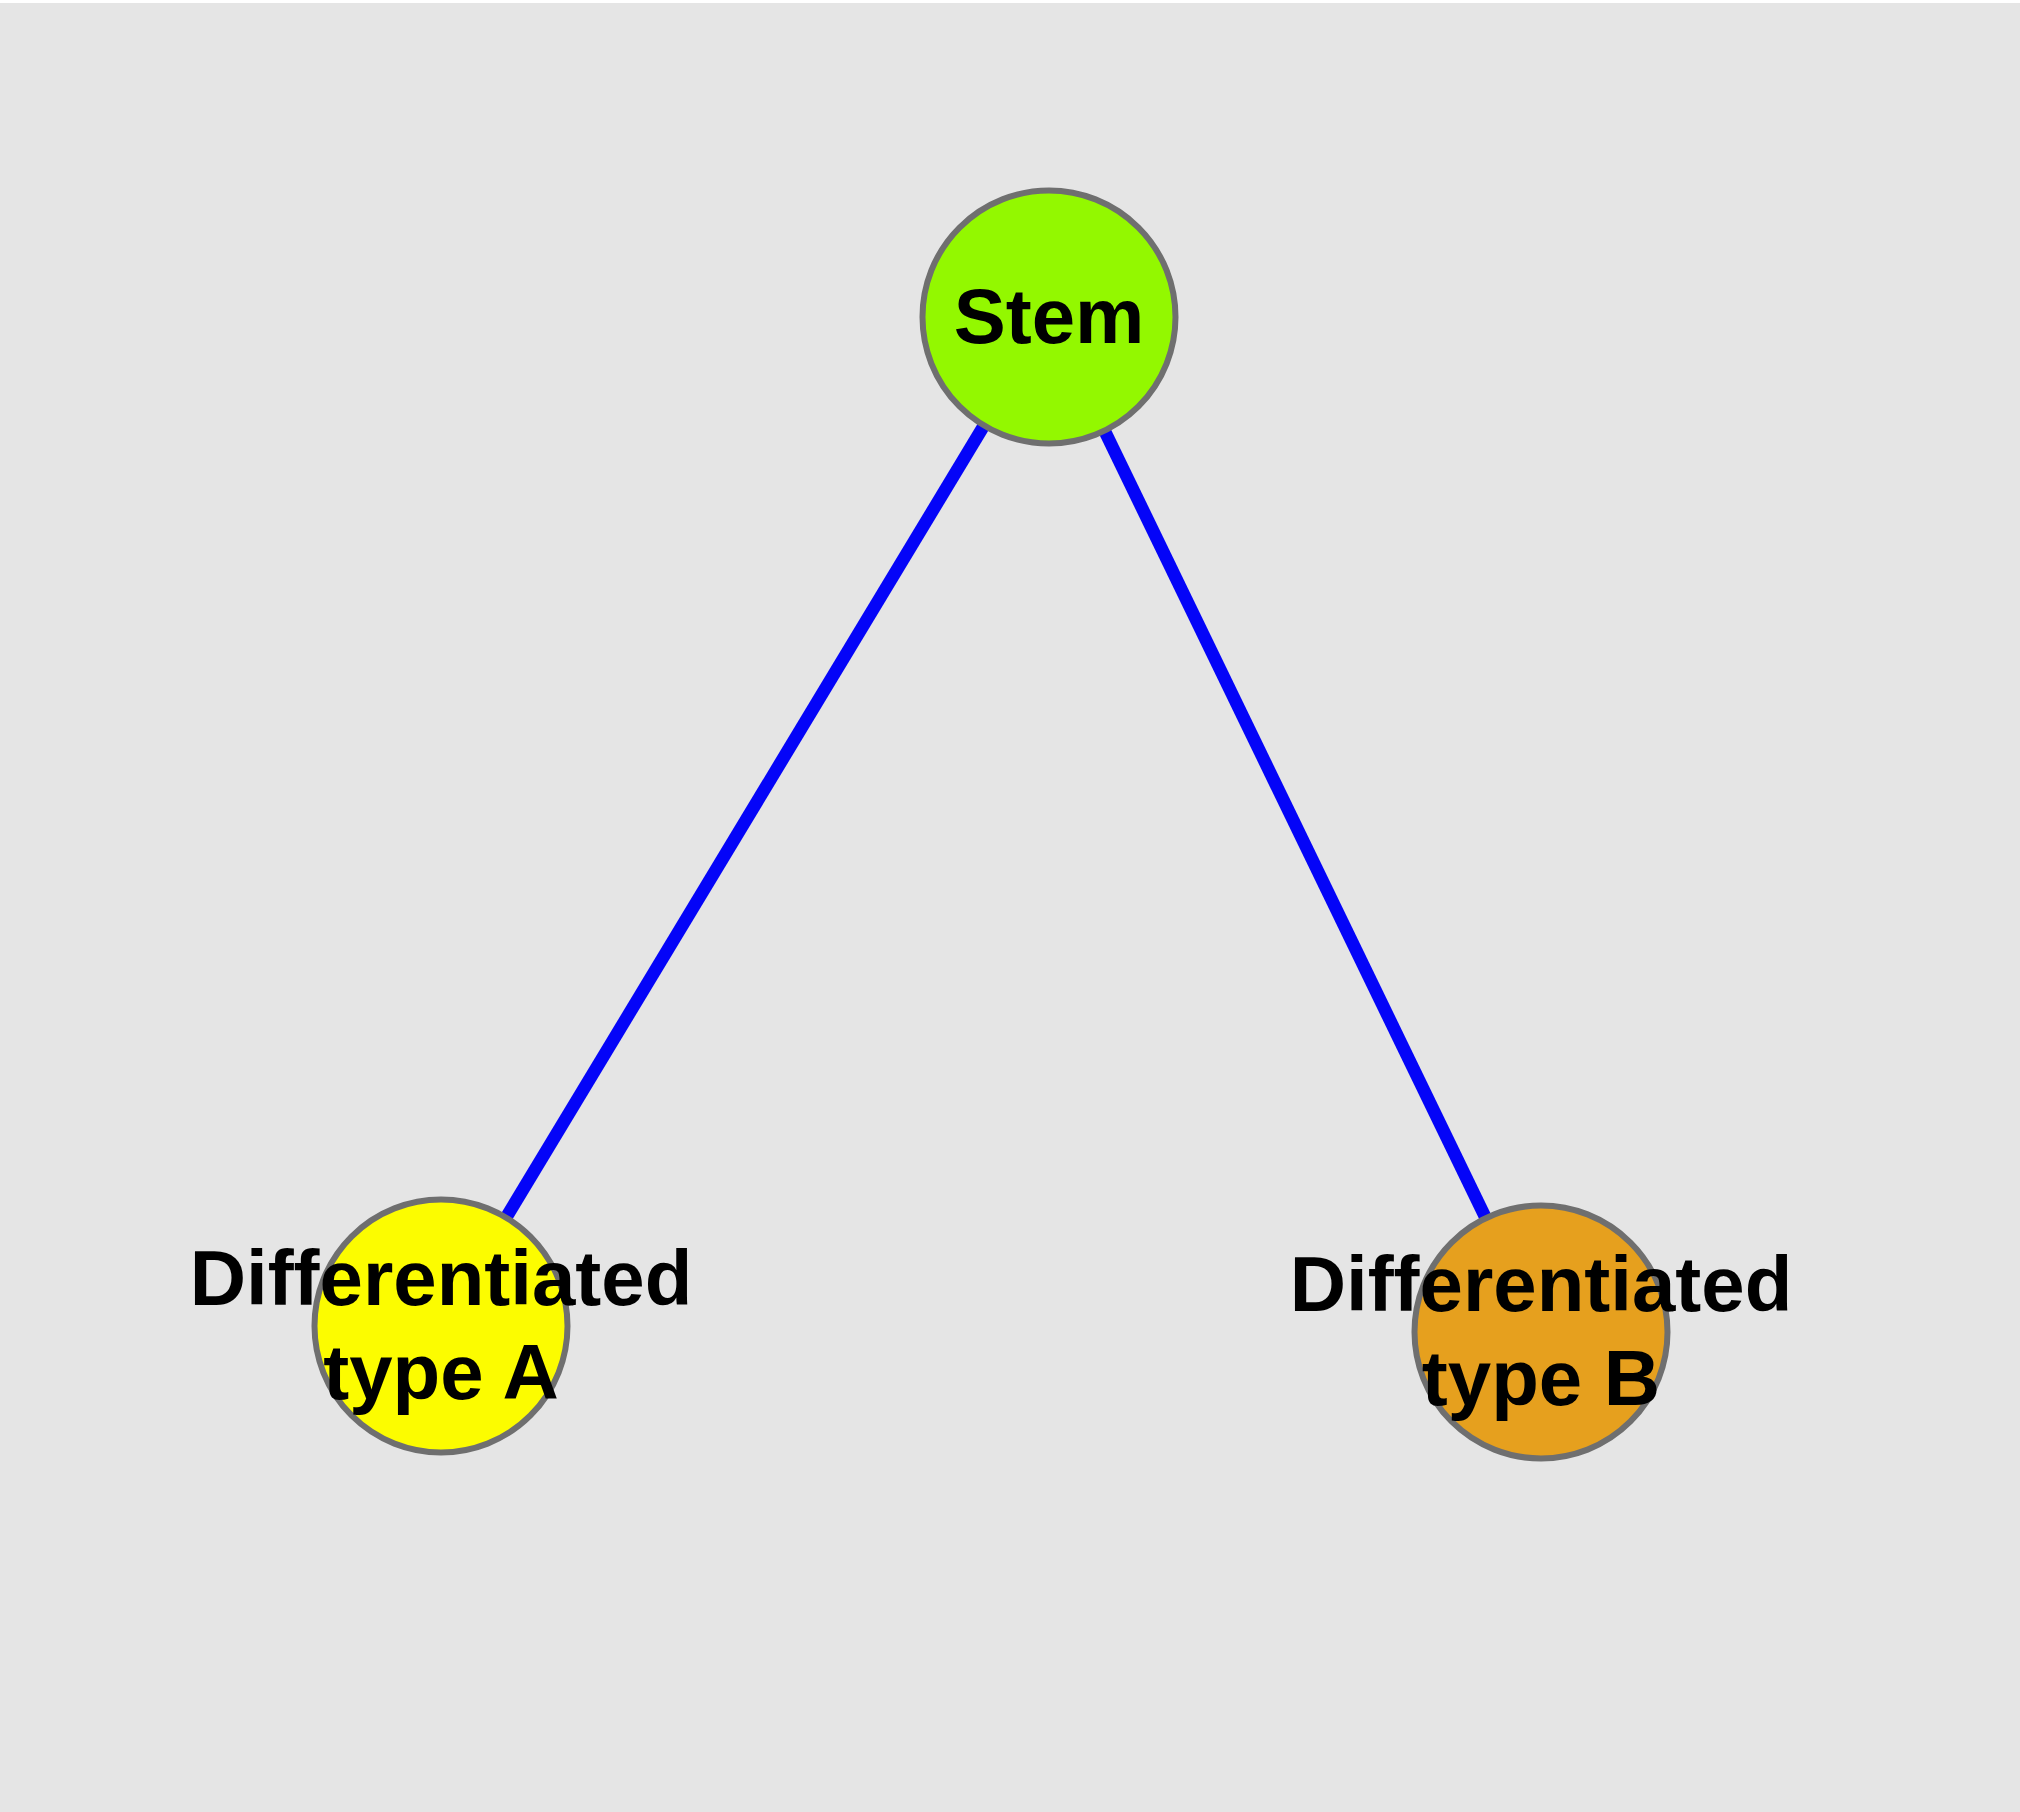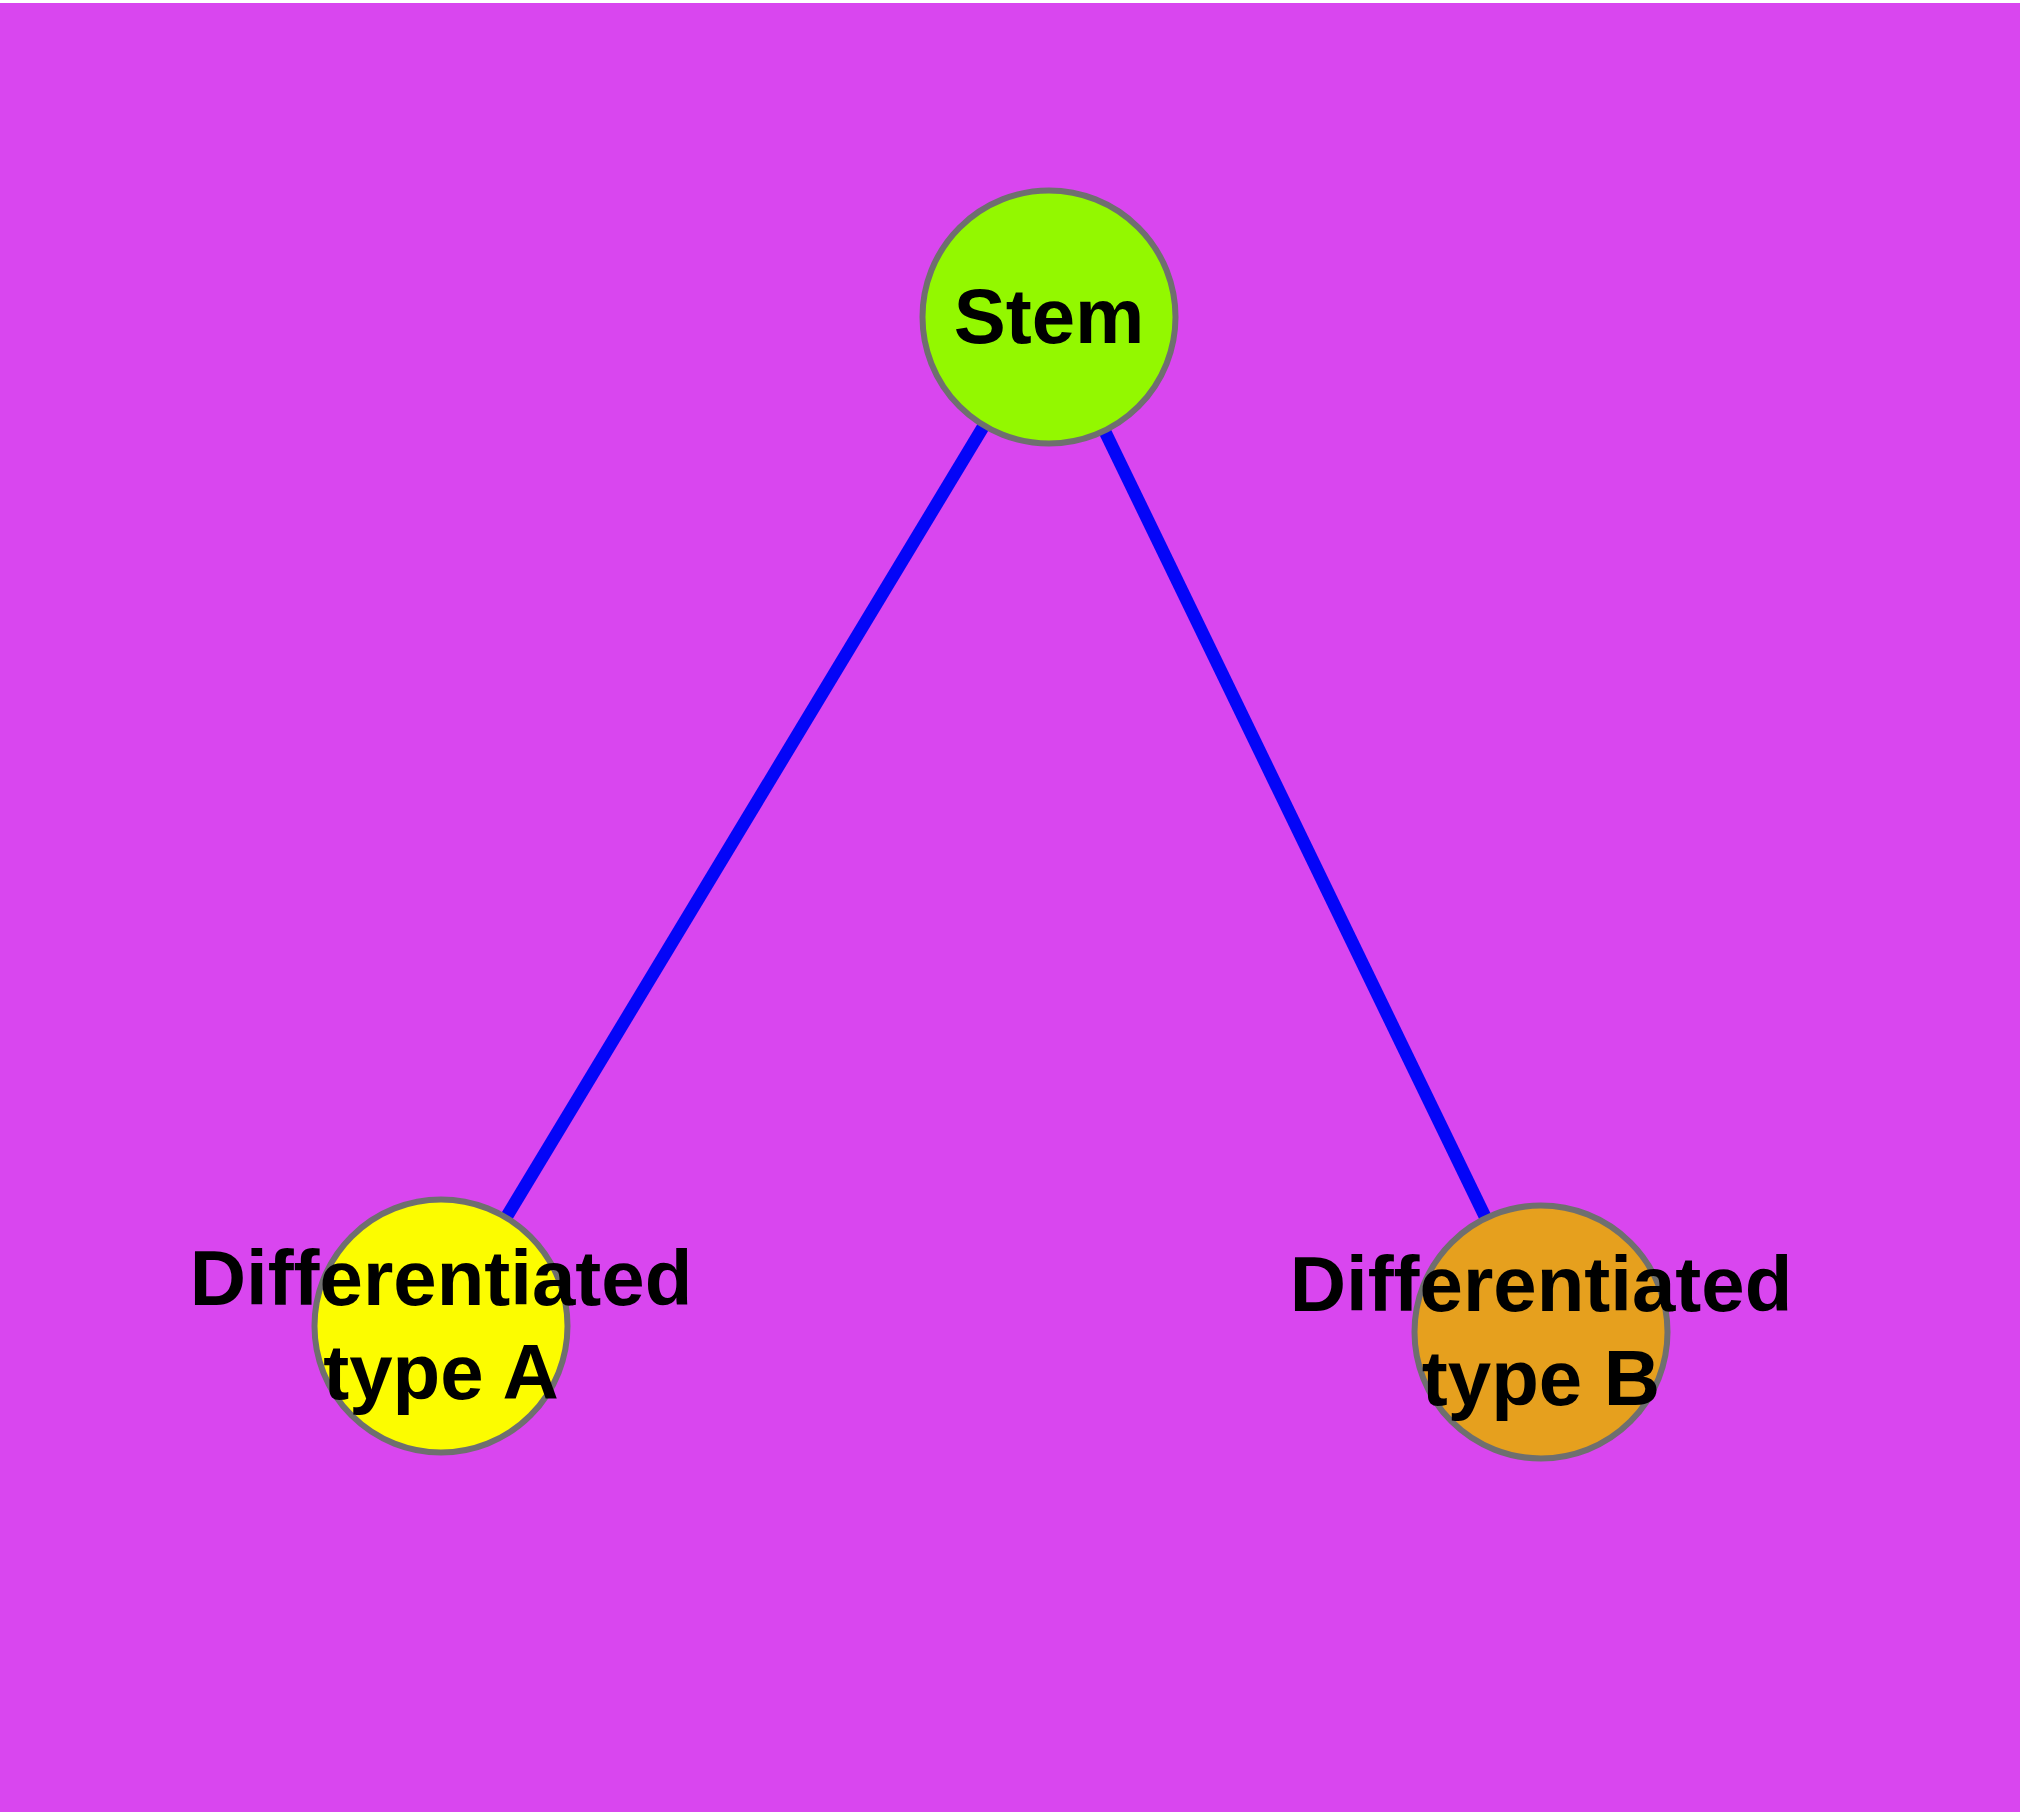--- a/index.html
+++ b/index.html
@@ -46,21 +46,21 @@
     white-space: pre-line;
     text-align: center;
     font-weight: 700;
     font-size: 78px;
     line-height: 1.2;
   }
 </style>
 </head>
 <body style="background: rgb(203, 203, 250);">
 
-<div class="canvas" style="background: #d946ef;">
+<div class="canvas" style="background: #e5e5e5;">
   <div class="top-strip" style="background: rgb(255, 255, 255);"></div>
   <svg class="edge-layer" viewBox="0 0 2384 2138" xmlns="http://www.w3.org/2000/svg">
       <line x1="1238" y1="374" x2="520" y2="1564" stroke="#0404F8" stroke-width="15"></line>
       <line x1="1238" y1="374" x2="1818" y2="1572" stroke="#0404F8" stroke-width="15"></line>
     </svg>
   <div class="node-layer">
       <div class="node" style="left: 1049px; top: 317px; width: 259px; height: 259px; background: rgb(147, 248, 0); border-color: rgb(111, 111, 111); border-width: 6px;"></div>
       <div class="node-label" style="left: 1049px; top: 317px; color: rgb(0, 0, 0);">Stem</div>
       <div class="node" style="left: 441px; top: 1326px; width: 259px; height: 259px; background: rgb(252, 252, 0); border-color: rgb(111, 111, 111); border-width: 6px;"></div>
       <div class="node-label" style="left: 441px; top: 1326px; color: rgb(0, 0, 0);">Differentiated

